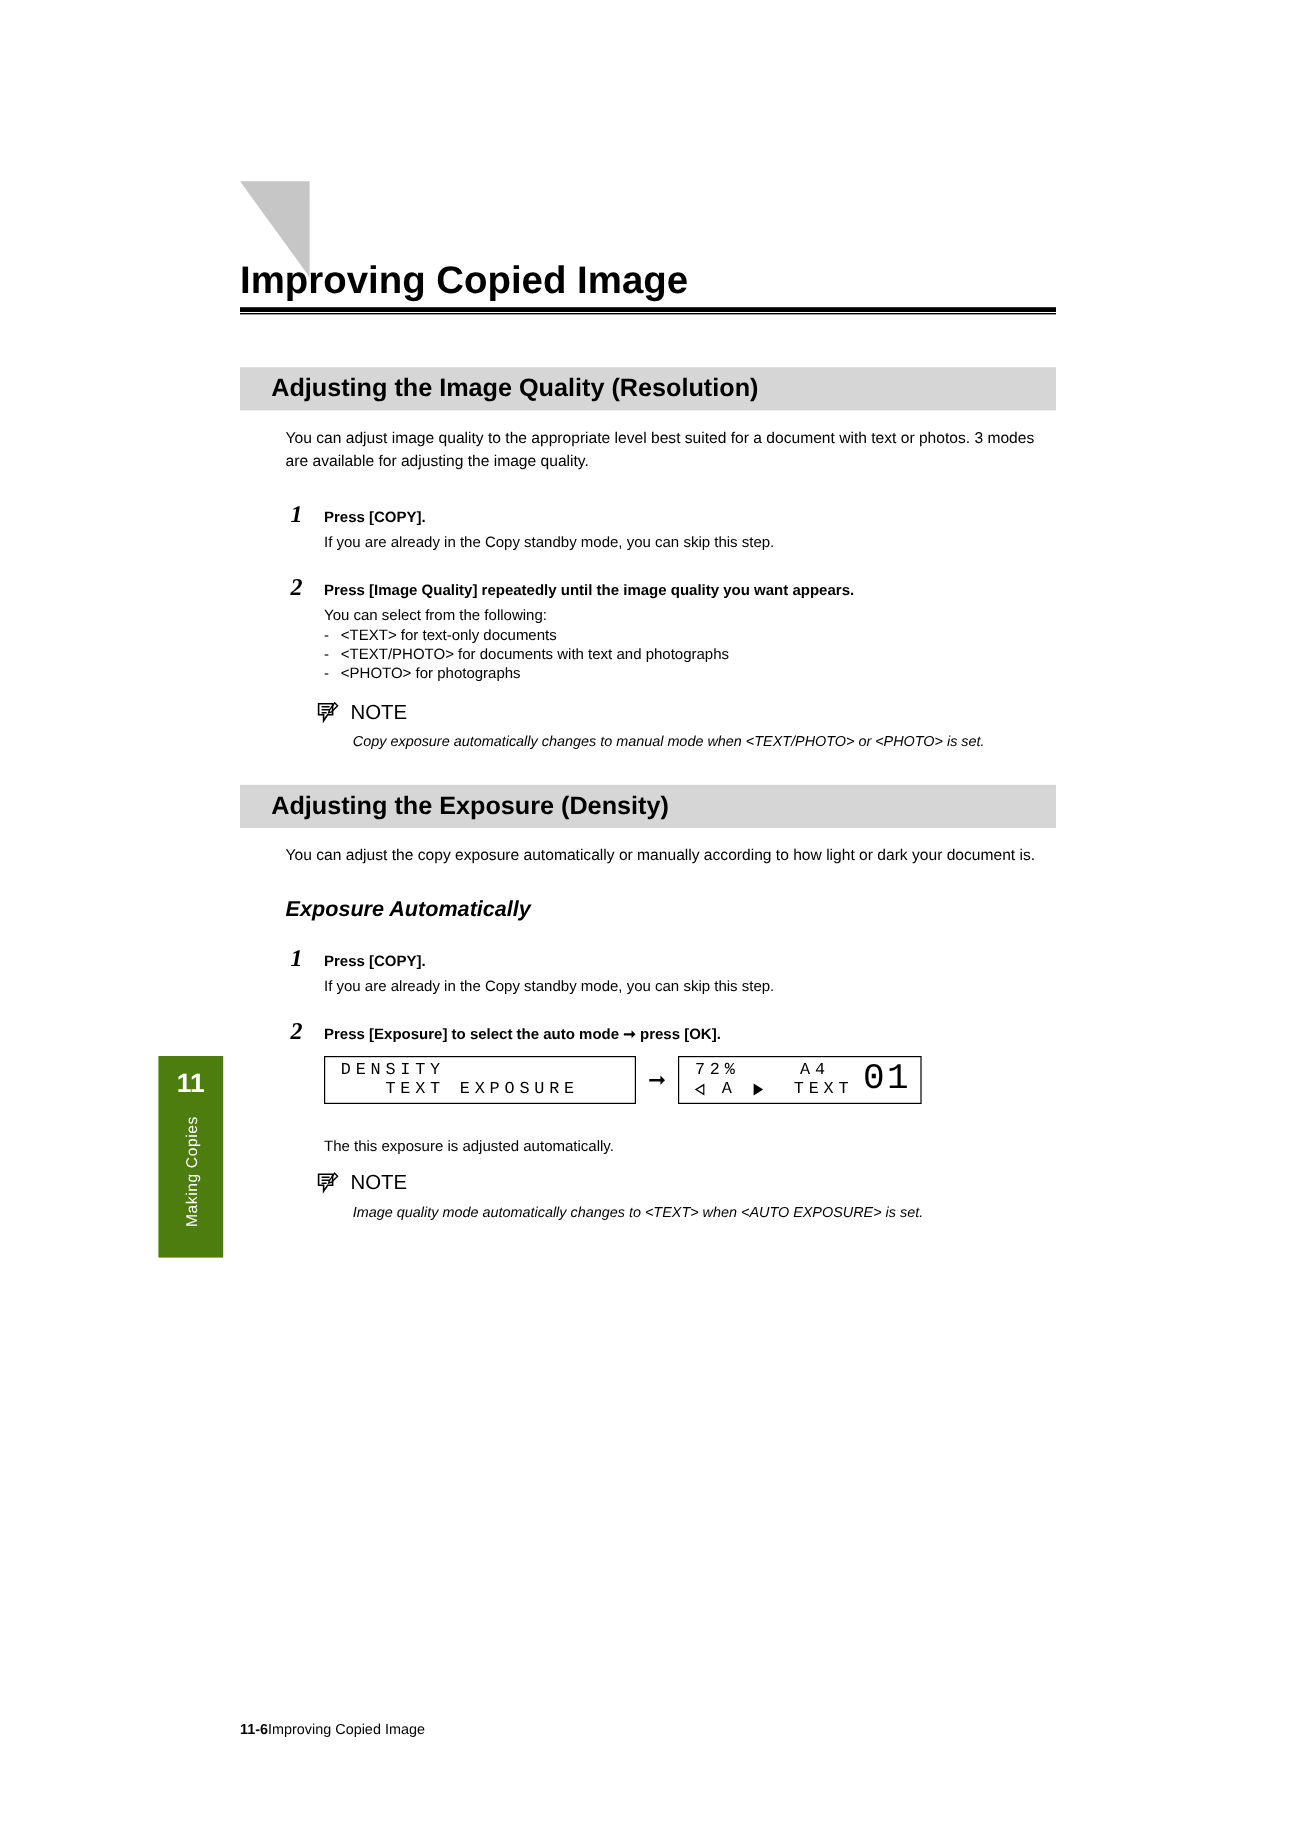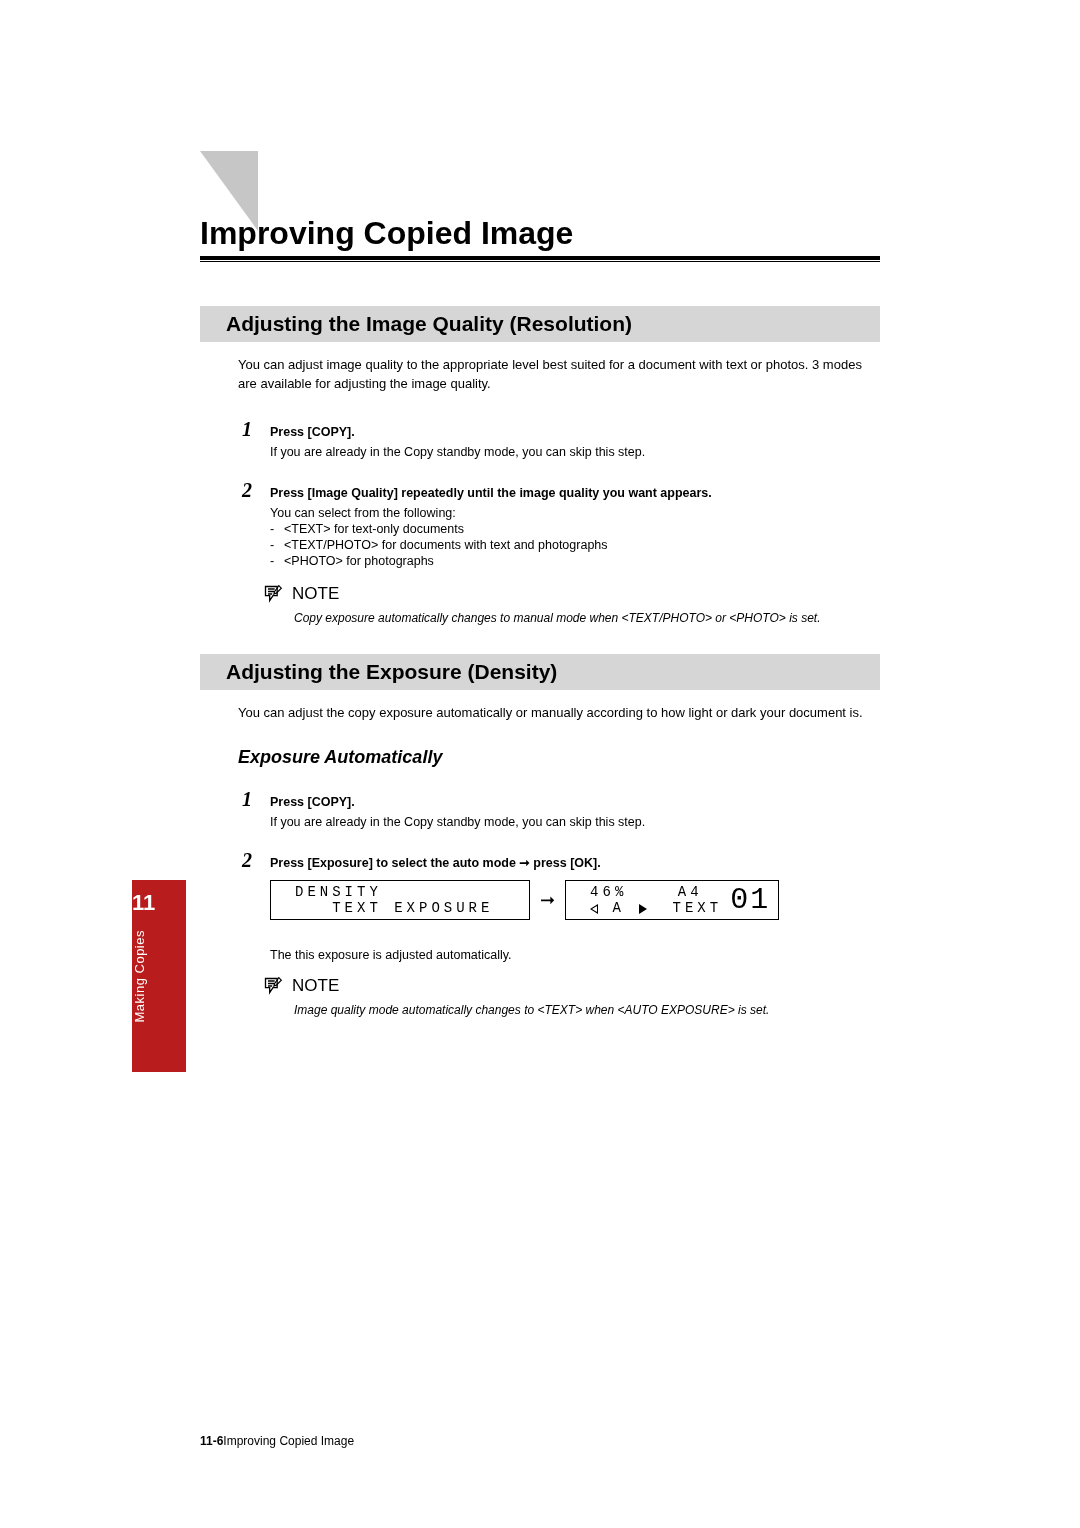--- a/index.html
+++ b/index.html
@@ -61,44 +61,45 @@
   
   .note-head { display: flex; align-items: center; gap: 8px; font-size: 17px; margin-top: 8px; margin-bottom: 6px; margin-left: 24px;}
   .note-head svg { width: 22px; height: 20px; }
   .note-body { font-style: italic; font-size: 12px; margin: 0 0 28px 56px; line-height: 1.4; }
 
   
   .subsec { font-size: 18px; font-weight: bold; font-style: italic; margin: 14px 0 20px 0; }
 
   
   .lcd-row { display: flex; align-items: center; gap: 10px; margin: 8px 0 28px 32px; font-family: 'Courier New', monospace; letter-spacing: 4px; font-size: 14px; }
-  .lcd-box { border: 1px solid #000; padding: 3px 8px 3px 24px; }
+  .lcd-box { border: 1px solid #000; padding: 3px 8px 3px 13px; }
   .lcd-box .l1 { white-space: pre; }
   .lcd-box .l2 { white-space: pre; }
   .lcd-big { font-size: 30px; font-weight: 400; letter-spacing: 2px; line-height: 1; padding-left:8px;}
   .lcd-right { display:flex; align-items:center; }
   .lcd-right-col { display:flex; flex-direction:column; font-family:'Courier New',monospace; letter-spacing:4px; font-size:14px;}
   .arrw { font-size: 18px; font-family: Arial, sans-serif; letter-spacing: normal; }
   .tri-l, .tri-r { display:inline-block; vertical-align:middle; }
   .tri-l { width:0;height:0;border-top:5px solid transparent;border-bottom:5px solid transparent;border-right:8px solid #000; margin-right:2px;}
   .tri-r { width:0;height:0;border-top:5px solid transparent;border-bottom:5px solid transparent;border-left:8px solid #000; margin-left:2px;}
   .tri-l.outline { border-right-color:#000; position:relative;}
   .tri-l.outline::after{content:"";position:absolute;left:2px;top:-3px;width:0;height:0;border-top:3px solid transparent;border-bottom:3px solid transparent;border-right:5px solid #fff;}
 
   
   .side-tab {
     position: absolute;
     left: 132px;
     top: 880px;
     width: 54px;
-    height: 192px;
-    background: #b91c1c;
+    height: 168px;
+    background: #4d7c0f;
     color: #fff;
     display: flex;
     flex-direction: column;
+    align-items: center;
   }
   .side-tab .chnum { font-size: 22px; font-weight: bold; margin-top: 10px; }
   .side-tab .vtext {
     writing-mode: vertical-rl;
     transform: rotate(180deg);
     font-size: 13px;
     margin-top: 14px;
     letter-spacing: 0.5px;
   }
 
@@ -183,21 +184,21 @@
       </div>
 
       <div class="lcd-row">
         <div class="lcd-box" style="min-width:260px;">
           <div class="l1">DENSITY</div>
           <div class="l2">   TEXT EXPOSURE</div>
         </div>
         <div class="arrw">➞</div>
         <div class="lcd-box lcd-right">
           <div class="lcd-right-col">
-            <div class="l1"><span>46%</span><span style="letter-spacing:normal;">&nbsp;&nbsp;&nbsp;&nbsp;&nbsp;&nbsp;</span><span>A4</span></div>
+            <div class="l1"><span>72%</span><span style="letter-spacing:normal;">&nbsp;&nbsp;&nbsp;&nbsp;&nbsp;&nbsp;</span><span>A4</span></div>
             <div class="l2"><span class="tri-l outline"></span> <span>A</span> <span class="tri-r"></span><span style="letter-spacing:normal;">&nbsp;&nbsp;&nbsp;</span><span>TEXT</span></div>
           </div>
           <div class="lcd-big">01</div>
         </div>
       </div>
 
       <div class="step-note" style="margin-bottom:14px;">The this exposure is adjusted automatically.</div>
 
       <div class="note-head">
         <svg viewBox="0 0 24 24">

